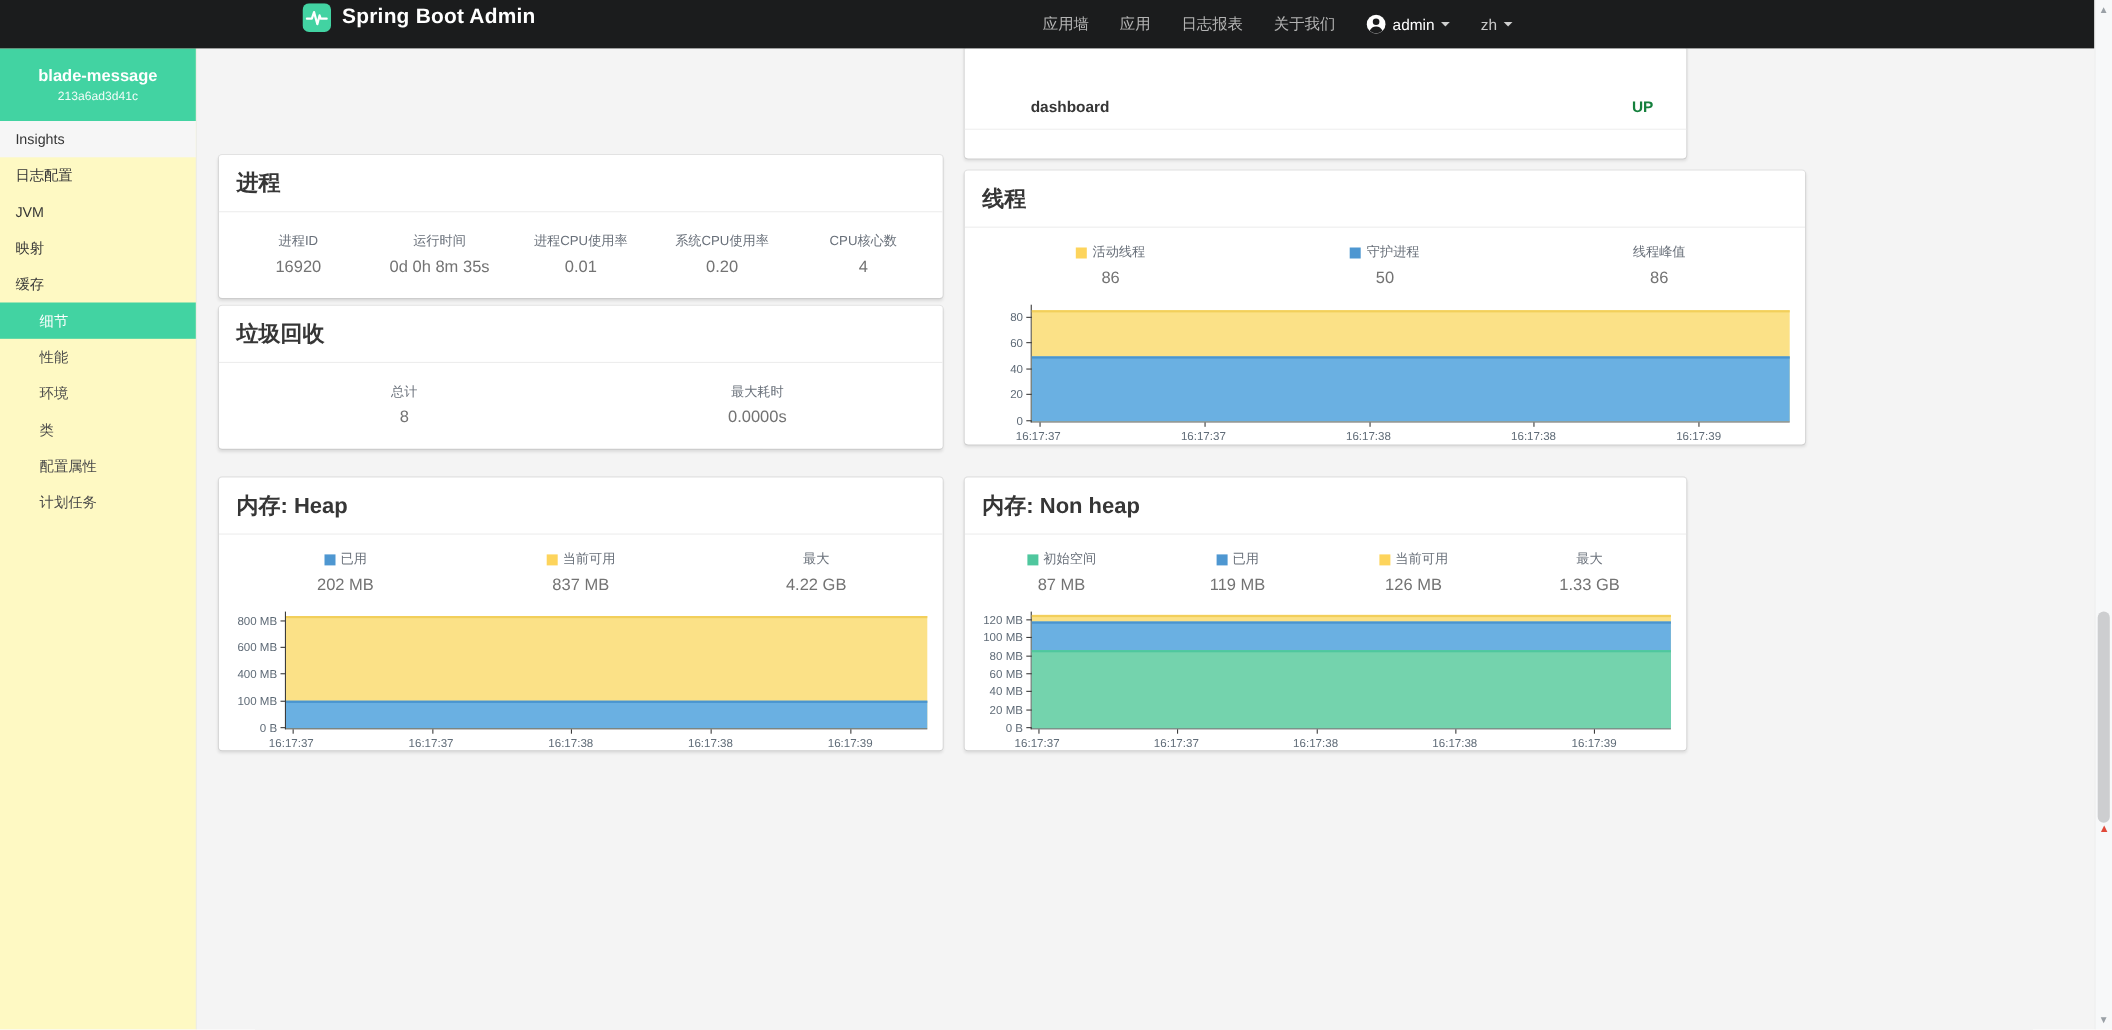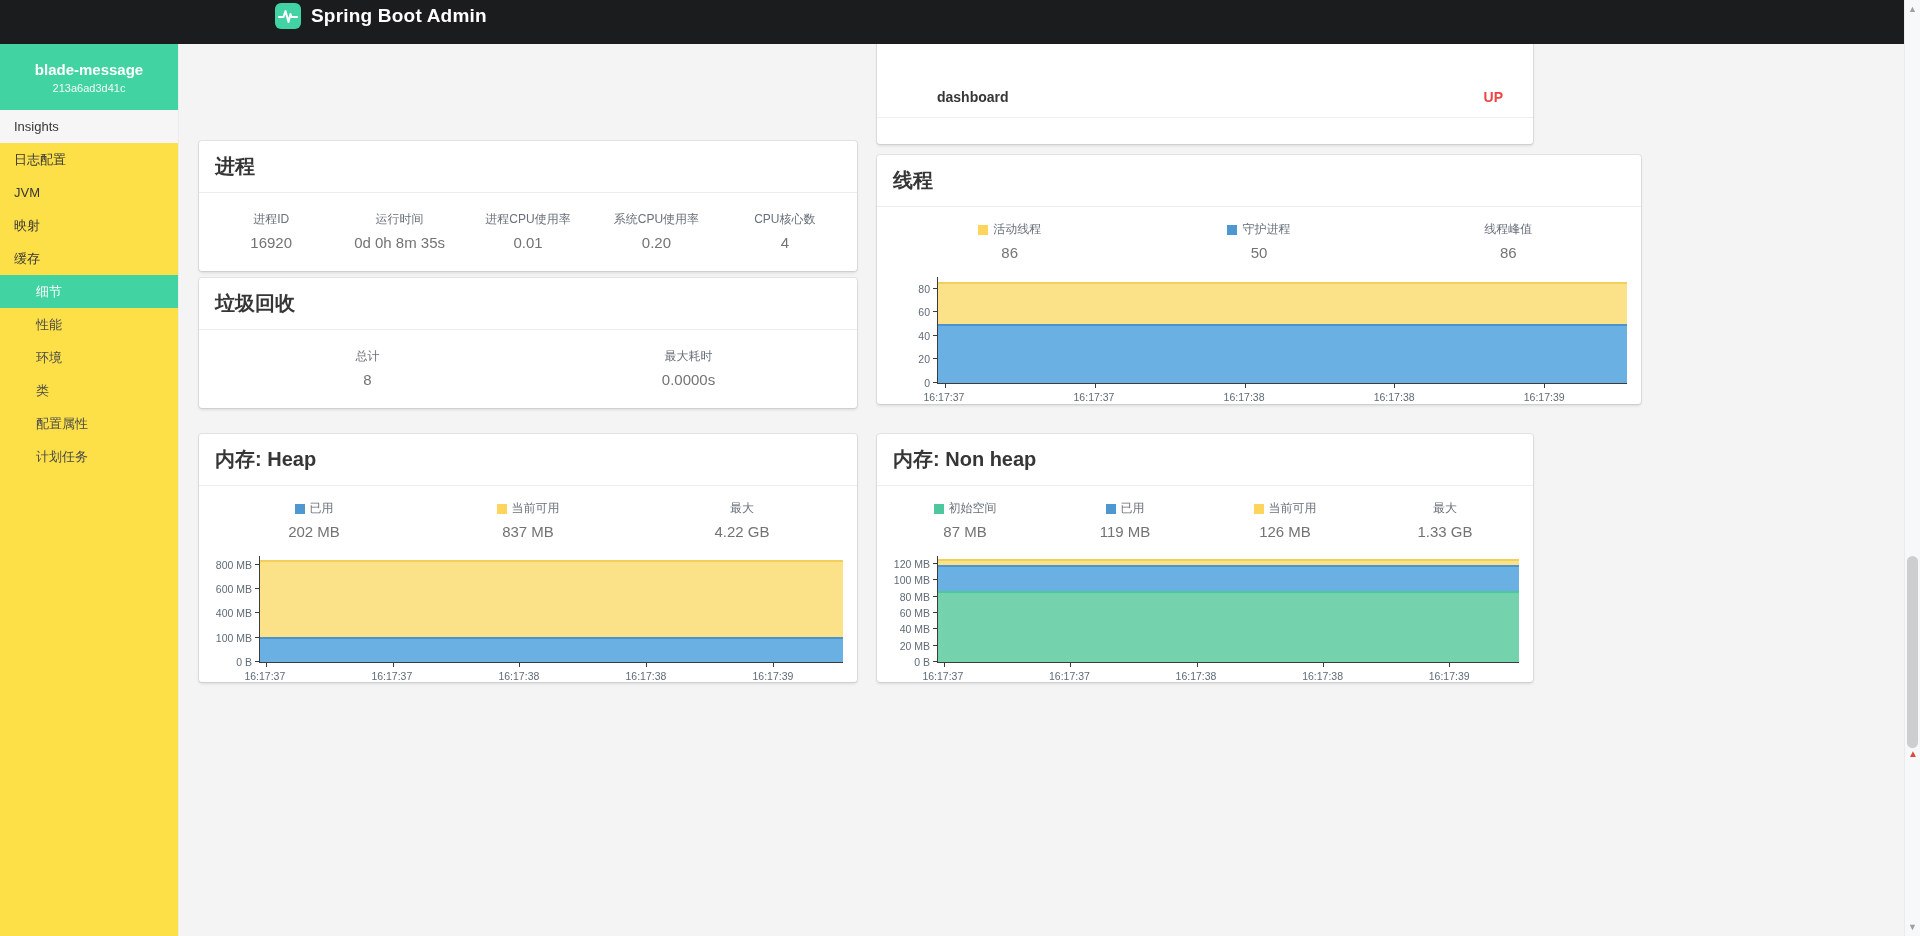--- a/index.html
+++ b/index.html
@@ -24,21 +24,21 @@
   .nav-item { color:#b4b4b4; font-size:14px; cursor:pointer; white-space:nowrap; }
   .nav-user, .nav-lang { display:flex; align-items:center; gap:6px; cursor:pointer; }
   .nav-user { color:#ffffff; font-size:14px; }
   .nav-lang { color:#c9c9c9; font-size:14px; }
   .caret { width:0; height:0; border:4px solid transparent; border-top-color:#cfcfcf; margin-top:4px; }
   .avatar-icon { width:18px; height:18px; display:block; }
 
   
   .sidebar {
     position:absolute; left:0; top:44px; width:179px; bottom:0;
-    background:#fde047; border-right:1px solid #ececec; z-index:4;
+    background:#fef9c3; border-right:1px solid #ececec; z-index:4;
   }
   .instance-header {
     height:66px; background:#42d3a2; color:#fff; cursor:pointer;
     display:flex; flex-direction:column; align-items:center; justify-content:center; gap:4px;
   }
   .instance-name { font-size:15px; font-weight:700; }
   .instance-id { font-size:11px; opacity:.92; }
   .menu-label { height:33px; line-height:33px; padding-left:14px; font-size:13px; color:#363636; background:#f6f6f6; cursor:pointer; }
   .side-item { height:33px; line-height:33px; font-size:13px; color:#4a4a4a; cursor:pointer; white-space:nowrap; }
   .side-item.sub { padding-left:36px; }
@@ -58,21 +58,21 @@
   .metrics.slim { padding:14px 8px 10px; }
   .metric { flex:1; text-align:center; }
   .metric-label { font-size:12px; color:#69707a; display:flex; justify-content:center; align-items:center; gap:5px; }
   .swatch { width:10px; height:10px; display:inline-block; flex:0 0 auto; }
   .metric-value { margin-top:6px; font-size:15px; color:#737373; }
 
   
   .health-card { left:698px; top:-58px; width:656px; height:158px; display:flex; flex-direction:column; justify-content:flex-end; }
   .health-row { margin:0 0 26px; padding:0 30px 12px 60px; display:flex; justify-content:space-between; align-items:center; border-bottom:1px solid #efefef; font-size:14px; font-weight:700; cursor:pointer; }
   .health-name { color:#363636; }
-  .health-status { color:#ef4444; }
+  .health-status { color:#15803d; }
 
   
   .card-process  { left:20px;  top:97px;  width:658px; }
   .card-gc       { left:20px;  top:234px; width:658px; }
   .card-heap     { left:20px;  top:390px; width:658px; height:248px; overflow:hidden; }
   .card-threads  { left:698px; top:111px;  width:764px; height:249px; overflow:hidden; }
   .card-nonheap  { left:698px; top:390px; width:656px; height:248px; overflow:hidden; }
 
   
   .chart { margin:6px 14px 0 16px; }
@@ -96,20 +96,40 @@
 <body>
 
 <div class="navbar">
   <a class="brand">
     <svg class="logo" viewBox="0 0 26 26">
       <rect x="0" y="0" width="26" height="26" rx="6" fill="#42d3a2"></rect>
       <polyline points="4,14 8.5,14 10.5,8 13.5,19 15.5,11 16.5,14 22,14" fill="none" stroke="#ffffff" stroke-width="2" stroke-linecap="round" stroke-linejoin="round"></polyline>
     </svg>
     <span class="brand-text">Spring Boot Admin</span>
   </a>
+  <div class="nav-right">
+      <a class="nav-item">应用墙</a>
+      <a class="nav-item">应用</a>
+      <a class="nav-item">日志报表</a>
+      <a class="nav-item">关于我们</a>
+
+    <span class="nav-user">
+      <svg class="avatar-icon" viewBox="0 0 18 18">
+        <circle cx="9" cy="9" r="8.5" fill="#ffffff"></circle>
+        <circle cx="9" cy="6.8" r="3" fill="#1b1c1d"></circle>
+        <path d="M3.2,15.0 C4.3,12.2 6.4,11 9,11 C11.6,11 13.7,12.2 14.8,15.0 A8.5,8.5 0 0 1 3.2,15.0 Z" fill="#1b1c1d"></path>
+      </svg>
+      <span>admin</span>
+      <span class="caret"></span>
+    </span>
+    <span class="nav-lang">
+      <span>zh</span>
+      <span class="caret"></span>
+    </span>
+  </div>
 </div>
 
 <div class="sidebar">
   <div class="instance-header">
     <div class="instance-name">blade-message</div>
     <div class="instance-id">213a6ad3d41c</div>
   </div>
   <div class="menu-label">Insights</div>
   <div>
       <div class="side-item root">日志配置</div>

